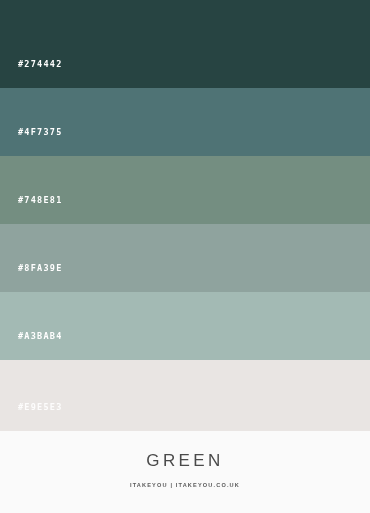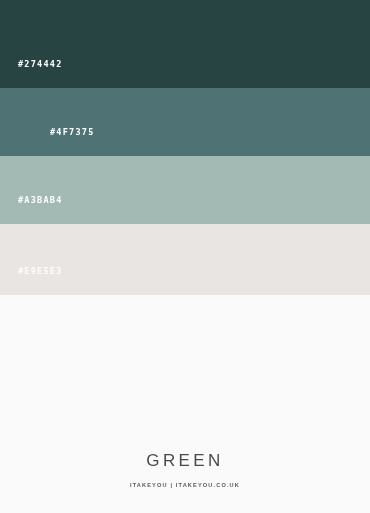--- a/index.html
+++ b/index.html
@@ -93,21 +93,27 @@
 </head>
 <body>
 
 <div id="palette-page" style="background: rgb(250, 250, 250);">
 
   <div id="swatch-stack">
       <div class="swatch-row" style="background: rgb(39, 68, 66); height: 88px;">
         <span class="swatch-label" style="color: rgb(255, 255, 255);">#274442</span>
       </div>
       <div class="swatch-row" style="background: rgb(79, 115, 117); height: 68px;">
-        <span class="swatch-label" style="color: rgb(255, 255, 255); margin-left: 32px;">#4F7375</span>
+        <span class="swatch-label" style="color: rgb(255, 255, 255);">#4F7375</span>
+      </div>
+      <div class="swatch-row" style="background: rgb(116, 142, 129); height: 68px;">
+        <span class="swatch-label" style="color: rgb(255, 255, 255);">#748E81</span>
+      </div>
+      <div class="swatch-row" style="background: rgb(143, 163, 158); height: 68px;">
+        <span class="swatch-label" style="color: rgb(255, 255, 255);">#8FA39E</span>
       </div>
       <div class="swatch-row" style="background: rgb(163, 186, 180); height: 68px;">
         <span class="swatch-label" style="color: rgb(255, 255, 255);">#A3BAB4</span>
       </div>
       <div class="swatch-row" style="background: rgb(233, 229, 227); height: 71px; text-align: center;">
         <span class="swatch-label is-light" style="color: rgb(255, 255, 255);">#E9E5E3</span>
       </div>
     </div>
 
   <div id="palette-footer" style="background: rgb(250, 250, 250);">

